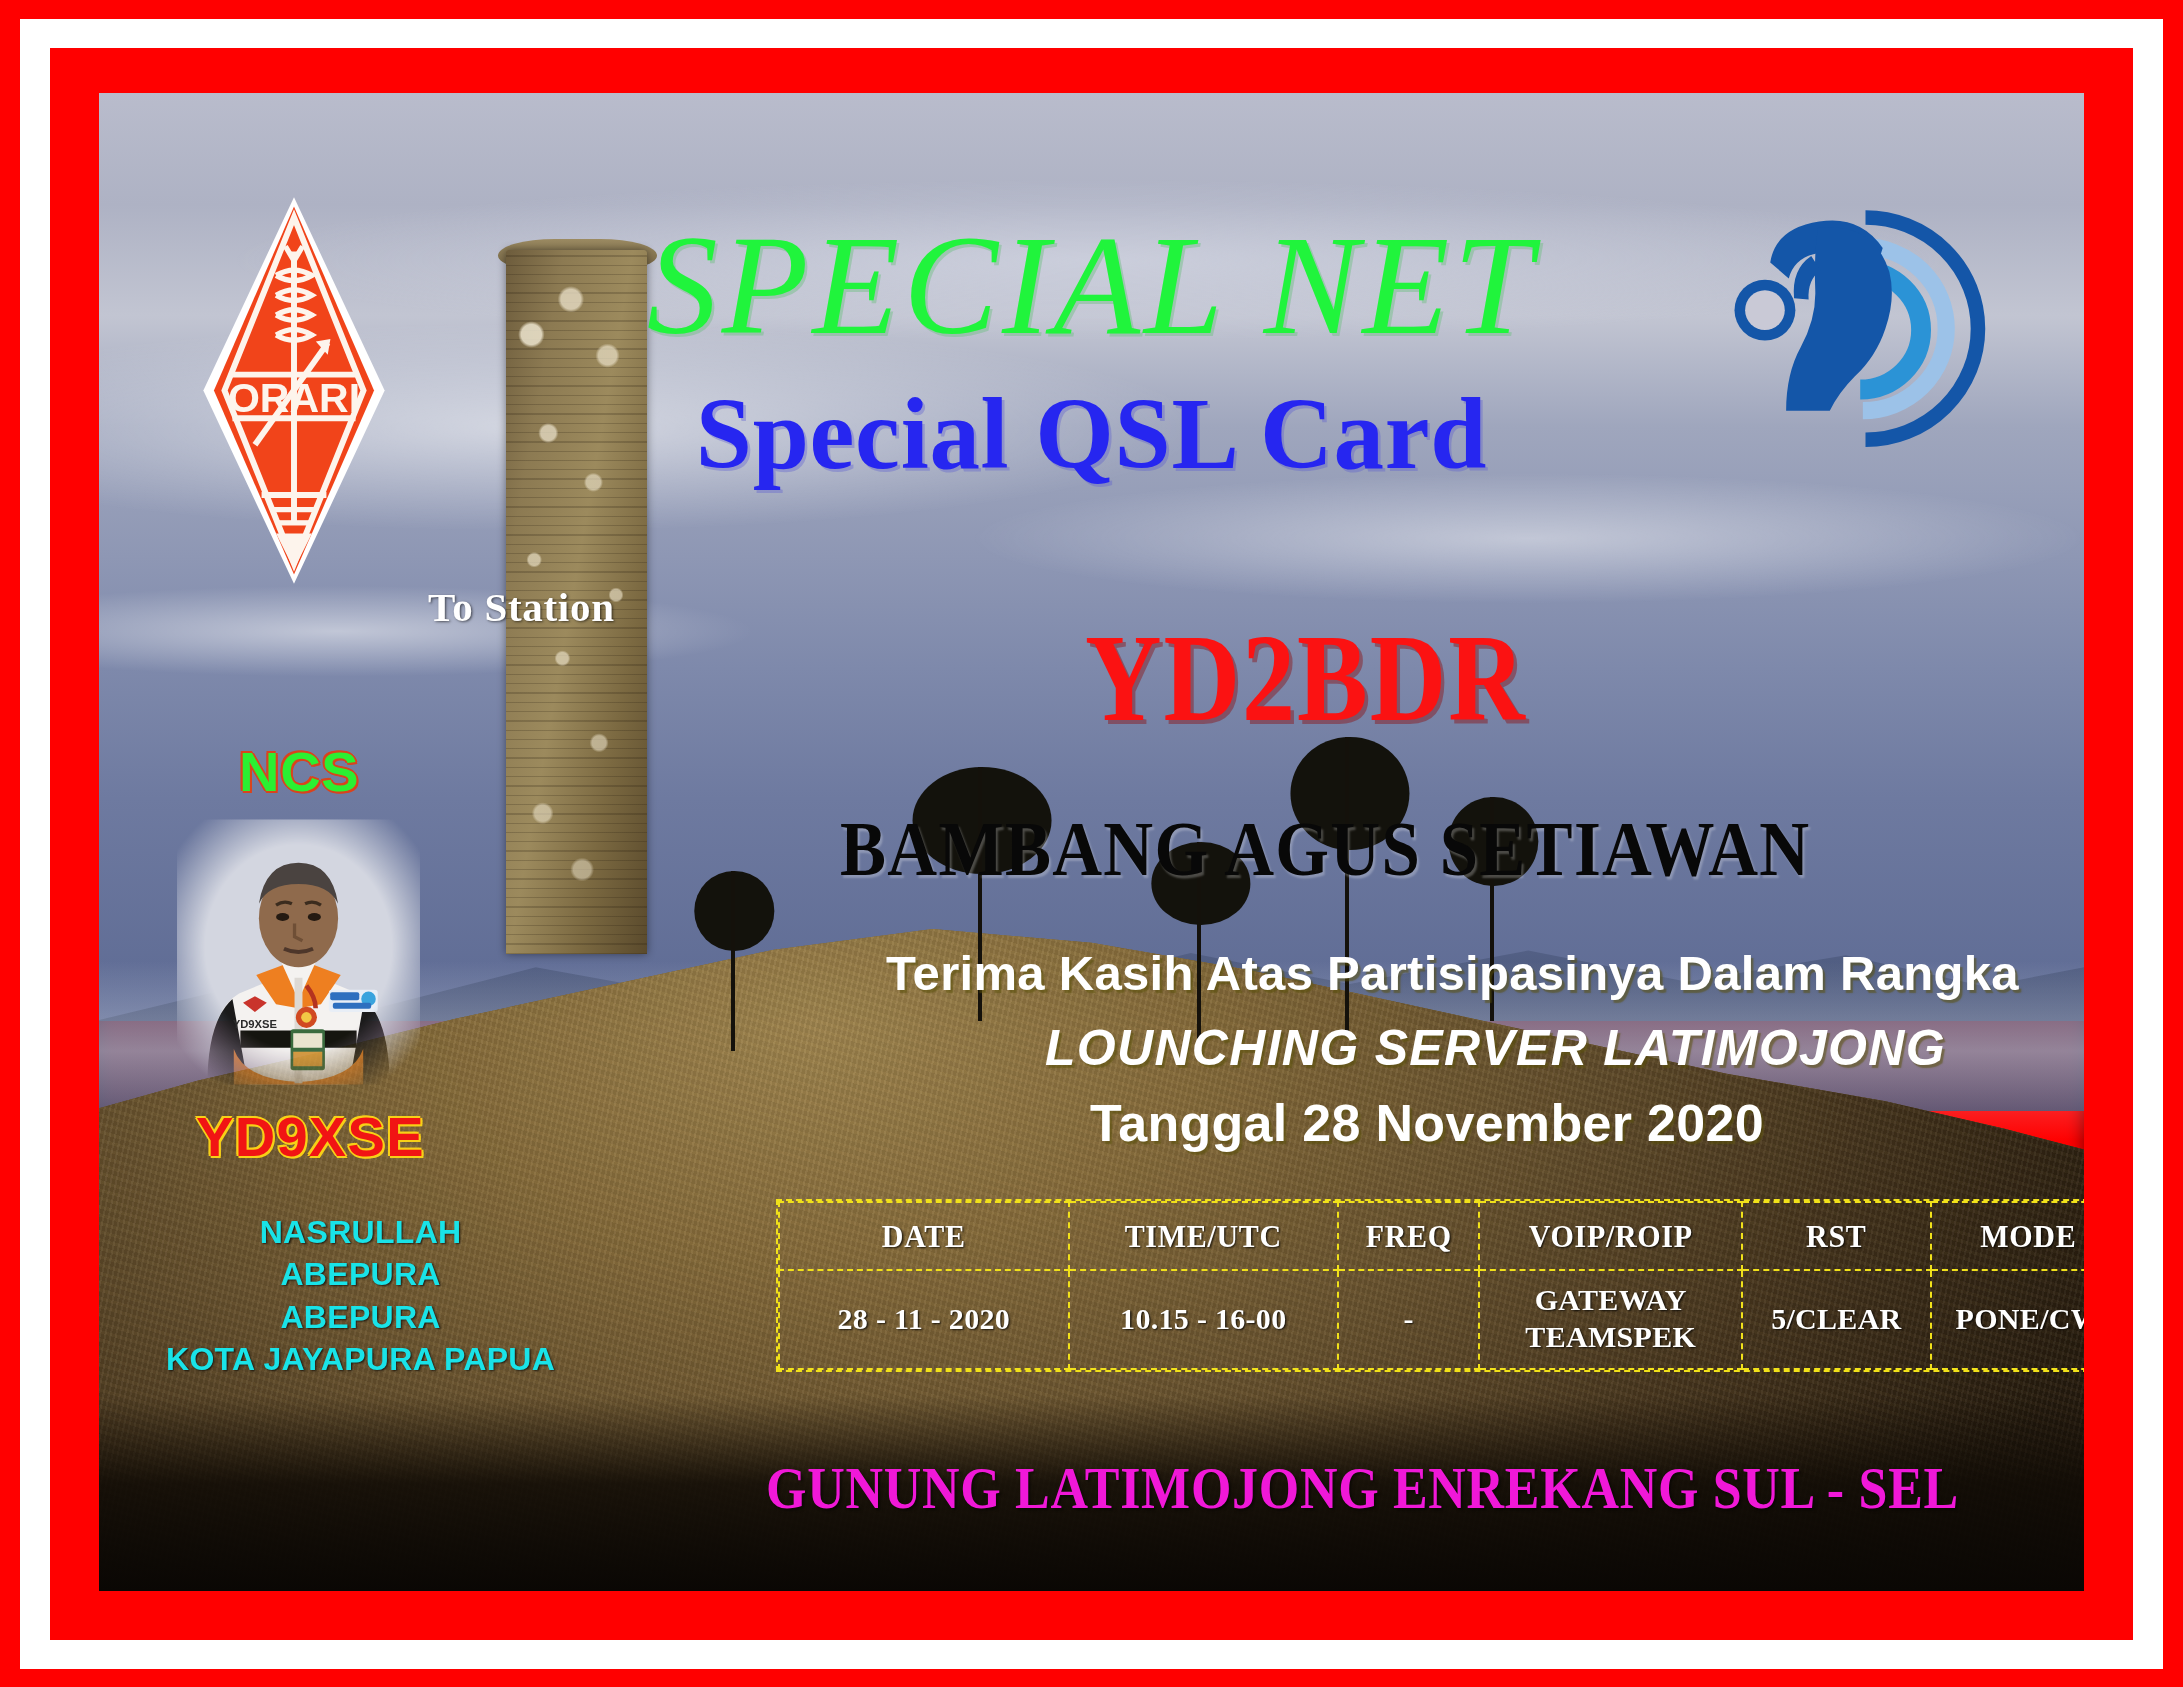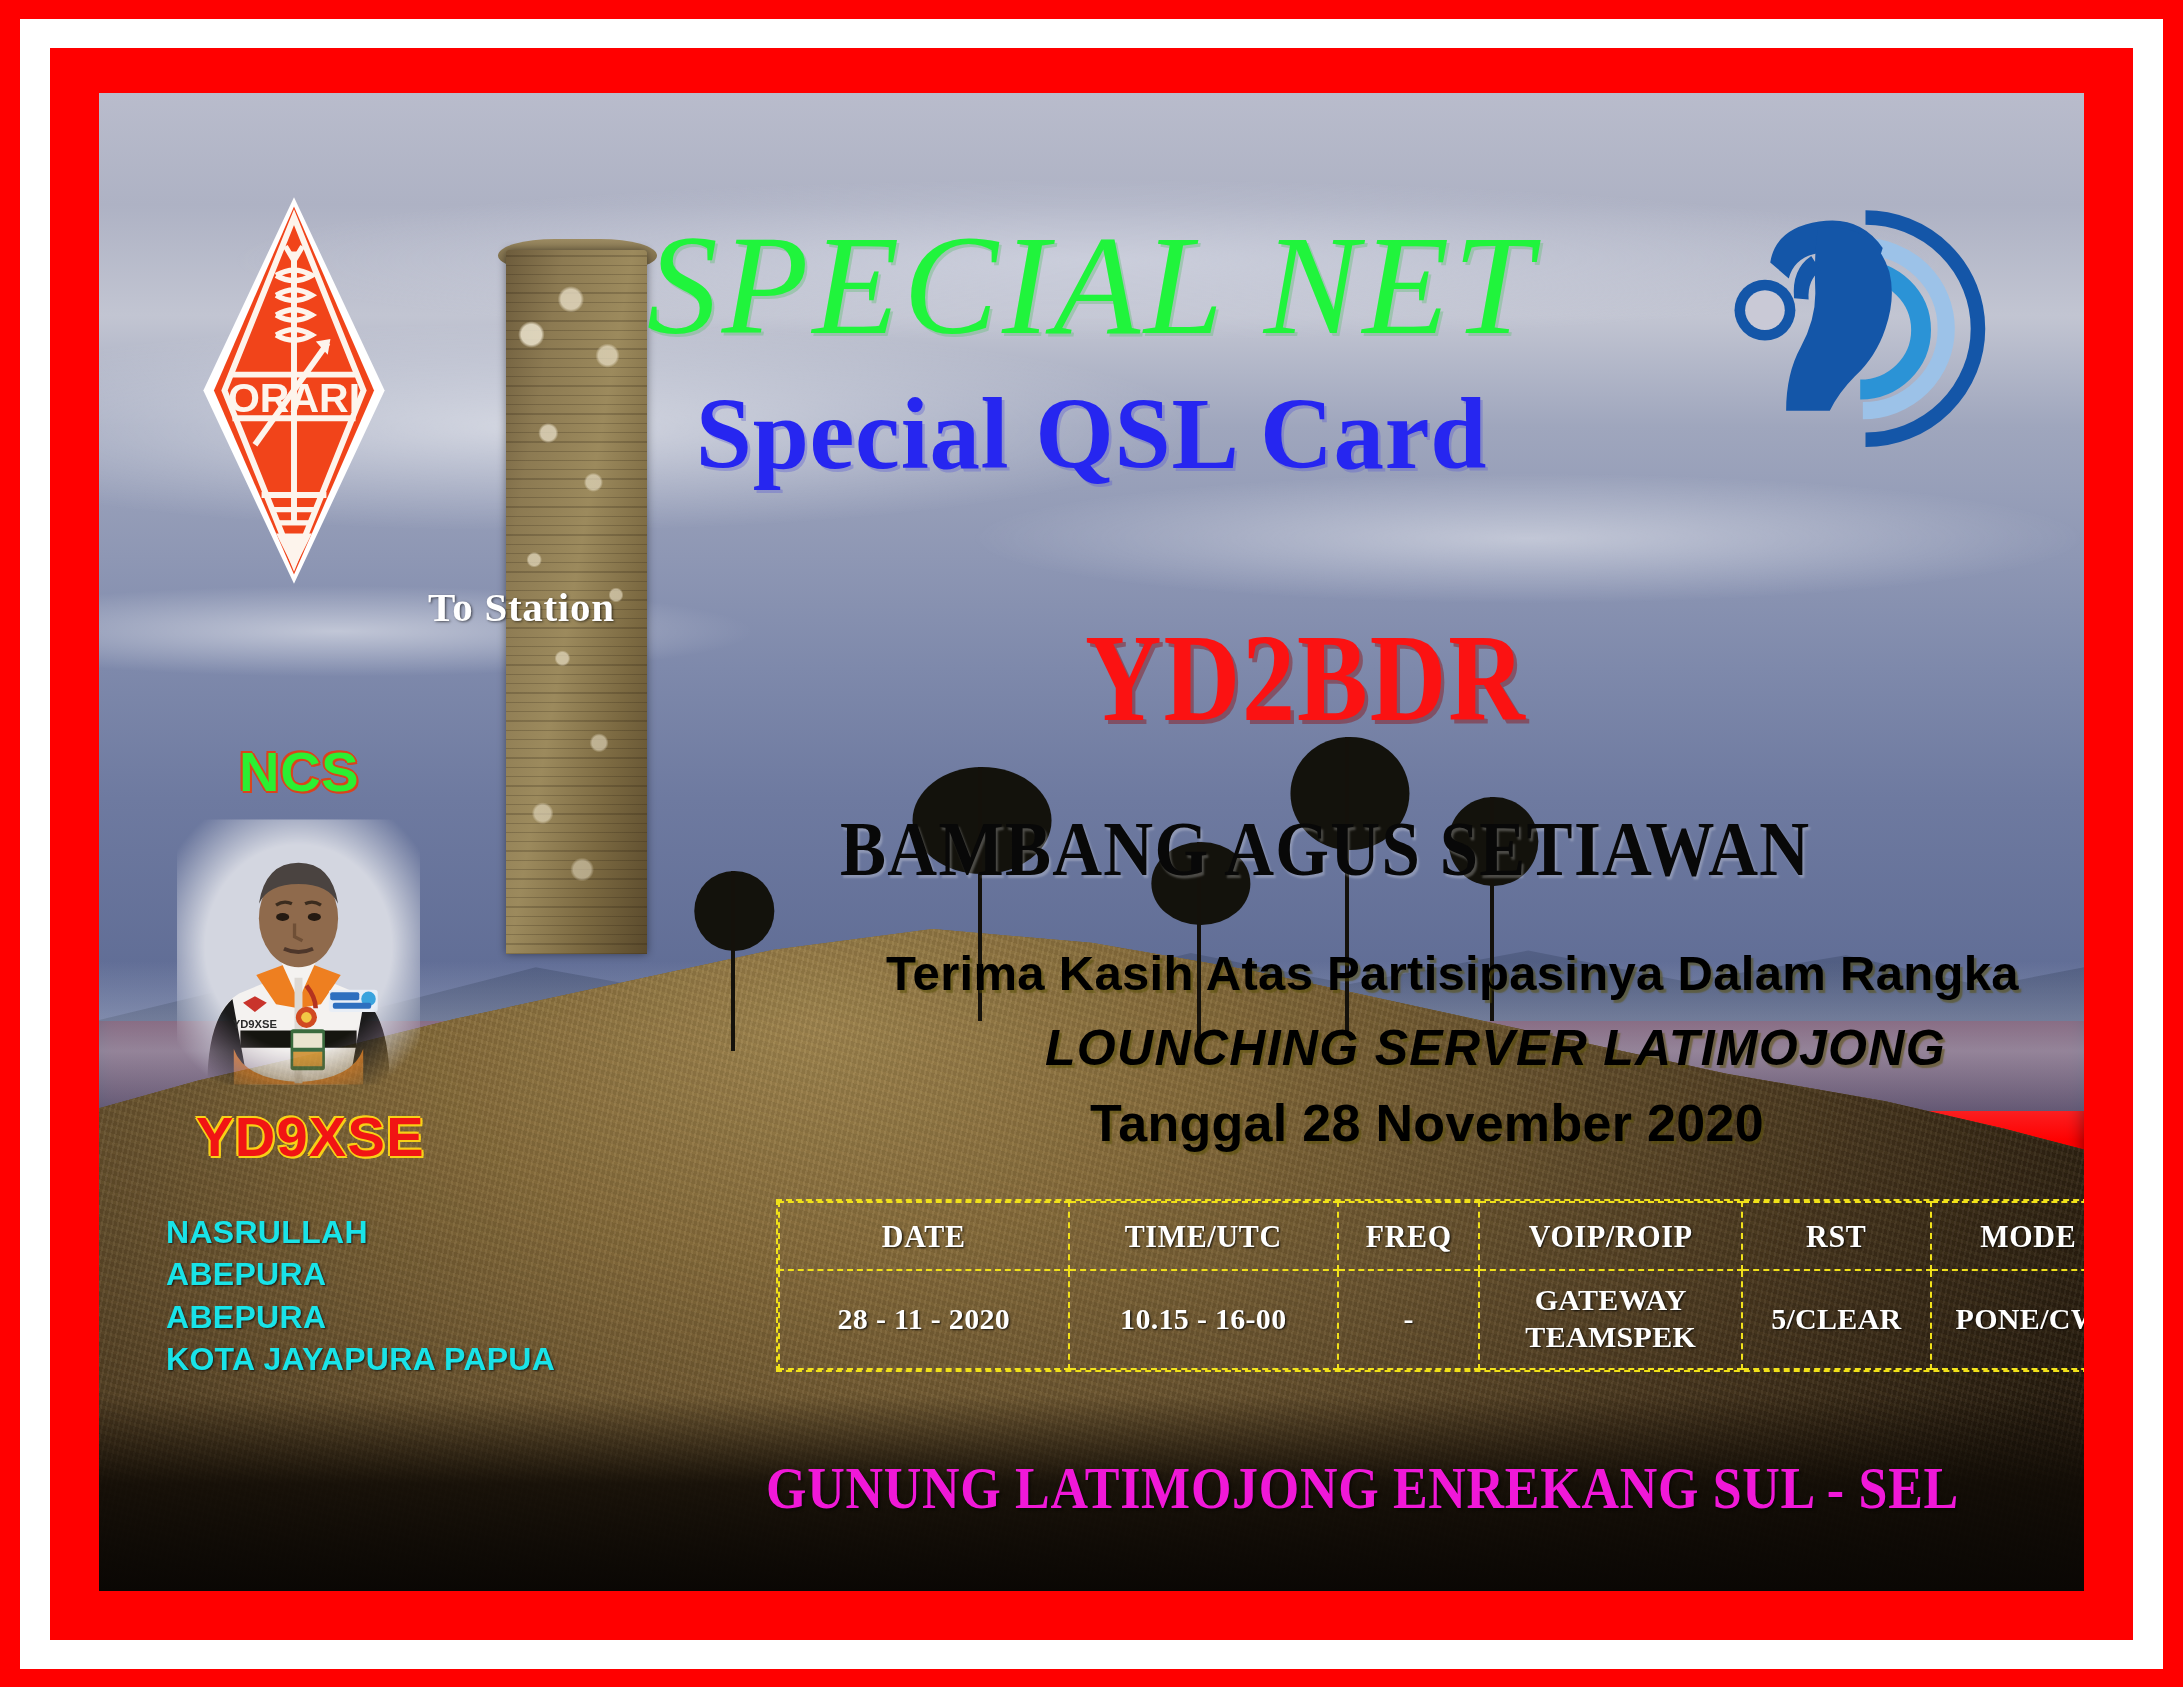--- a/index.html
+++ b/index.html
@@ -95,32 +95,32 @@
       text-shadow:-2px 0 0 #d9441d,2px 0 0 #d9441d,0 -2px 0 #d9441d,0 2px 0 #d9441d,
                   2px 2px 0 #d9441d,-2px -2px 0 #d9441d;}
   #opphoto{left:78px;top:726px;width:243px;height:266px;overflow:hidden;}
   #yd9xse{left:97px;top:1011px;font-size:56px;font-weight:700;color:#f11414;
       font-family:"Liberation Sans",sans-serif;letter-spacing:1.3px;
       text-shadow:-2px 0 0 #f7d017,2px 0 0 #f7d017,0 -2px 0 #f7d017,0 2px 0 #f7d017,
                   2px 2px 0 #f7d017,-2px -2px 0 #f7d017;}
   #addrblock{left:67px;top:1118px;font-family:"Liberation Sans",sans-serif;
       font-size:32px;font-weight:700;color:#19e3e8;line-height:1.33;letter-spacing:0.3px;
       text-shadow:1.3px 1.3px 2px rgba(0,0,0,.65);}
-  #addrblock div{white-space:nowrap;}
+  #addrblock div{white-space:nowrap;text-align:center;}
 
   
   #callsign{left:986px;top:523px;font-size:106px;font-weight:700;color:#fb1212;
       font-family:"Liberation Serif",serif;letter-spacing:2px;line-height:1;
       transform:scaleY(1.18);transform-origin:left top;
       text-shadow:3.3px 3.3px 0 rgba(140,10,10,.42);}
   #opname{left:741px;top:713px;font-size:69px;font-weight:700;color:#080808;
       letter-spacing:1.3px;transform:scaleY(1.12);transform-origin:left top;
       text-shadow:2px 2px 2px rgba(255,255,255,.25);}
 
-  .yel{font-family:"Liberation Sans",sans-serif;font-weight:700;color:#000000;
+  .yel{font-family:"Liberation Sans",sans-serif;font-weight:700;color:#ffffff;
        letter-spacing:0.3px;text-shadow:2.6px 2.6px 1.3px rgba(90,80,10,.55);}
   #thanks1{left:787px;top:852px;font-size:49px;}
   #thanks2{left:946px;top:926px;font-size:50px;font-style:italic;letter-spacing:1.3px;}
   #thanks3{left:991px;top:1000px;font-size:52px;}
 
   
   #qtable{position:absolute;left:677px;top:1106px;width:1353px;height:173px;
       border:2.6px dashed #f1e11a;box-sizing:border-box;}
   #qtable table{width:100%;height:100%;border-collapse:collapse;table-layout:fixed;}
   #qtable th,#qtable td{border:2px dashed #f1e11a;color:#ffffff;text-align:center;

